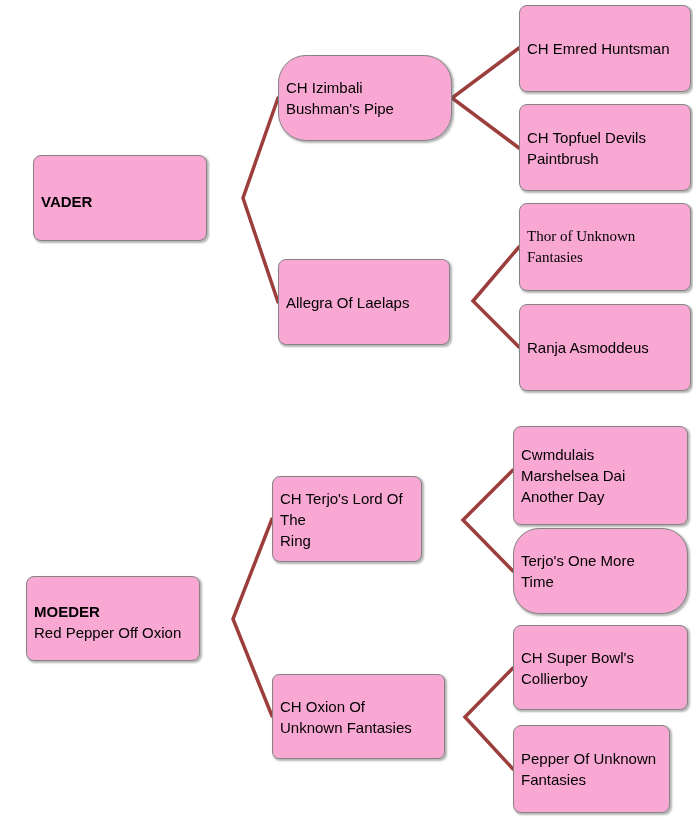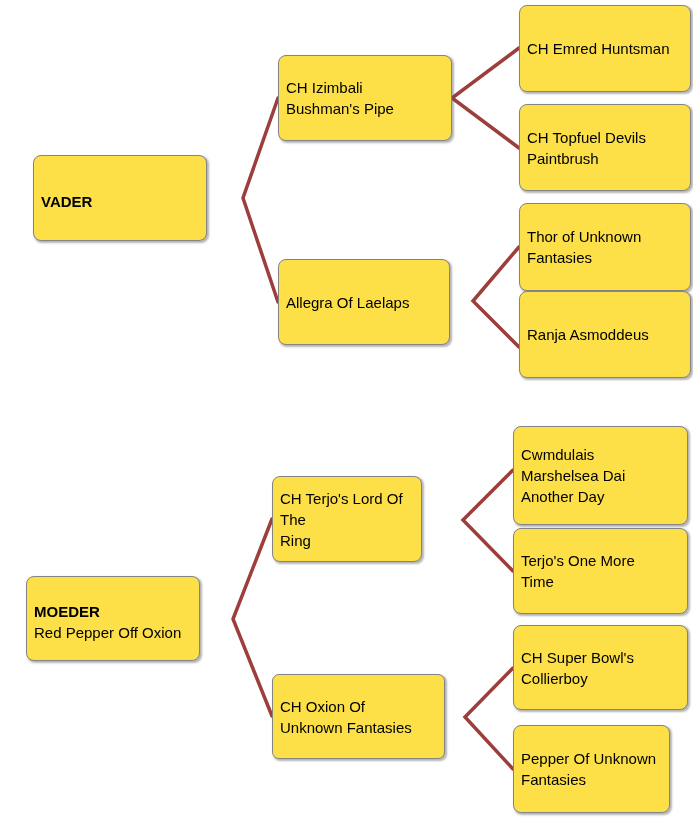--- a/index.html
+++ b/index.html
@@ -25,21 +25,21 @@
   }
   .connectors polyline {
     fill: none;
     stroke-width: 3.5;
     stroke-linecap: round;
     stroke-linejoin: miter;
   }
   .node {
     position: absolute;
     box-sizing: border-box;
-    background: #fde047;
+    background: #f9a8d4;
     border: 1px solid #848484;
     border-radius: 8px;
     box-shadow: 1.5px 1.5px 2px rgba(90,90,90,0.45);
     display: flex;
     flex-direction: column;
     justify-content: center;
     align-items: flex-start;
     padding: 3px 6px 3px 7px;
     color: #000000;
     font-size: 15px;
@@ -48,31 +48,31 @@
   .node .role {
     font-weight: bold;
     white-space: pre-line;
     margin-top: 7px;
   }
   .node .name {
     white-space: pre-line;
   }
   
   .n-vader      { left: 33px;  top: 155px; width: 174px; height: 86px; }
-  .n-izimbali   { left: 278px; top: 55px;  width: 174px; height: 86px; }
+  .n-izimbali   { left: 278px; top: 55px;  width: 174px; height: 86px; border-radius: 28px; }
   .n-allegra    { left: 278px; top: 259px; width: 172px; height: 86px; text-align: right; }
   .n-emred      { left: 519px; top: 5px;   width: 172px; height: 87px; }
   .n-topfuel    { left: 519px; top: 104px; width: 172px; height: 87px; }
-  .n-thor       { left: 519px; top: 203px; width: 172px; height: 88px; }
-  .n-ranja      { left: 519px; top: 291px; width: 172px; height: 87px; }
+  .n-thor       { left: 519px; top: 203px; width: 172px; height: 88px; font-family: Liberation Serif, serif; }
+  .n-ranja      { left: 519px; top: 304px; width: 172px; height: 87px; }
   .n-moeder     { left: 26px;  top: 576px; width: 174px; height: 85px; }
   .n-terjo_lord { left: 272px; top: 476px; width: 150px; height: 86px; }
   .n-oxion      { left: 272px; top: 674px; width: 173px; height: 85px; border-radius: 7px; }
   .n-cwmdulais  { left: 513px; top: 426px; width: 175px; height: 99px; }
-  .n-terjo_one  { left: 513px; top: 528px; width: 175px; height: 86px; }
+  .n-terjo_one  { left: 513px; top: 528px; width: 175px; height: 86px; border-radius: 26px; }
   .n-superbowl  { left: 513px; top: 625px; width: 175px; height: 85px; }
   .n-pepper     { left: 513px; top: 725px; width: 157px; height: 88px; }
 </style>
 </head>
 <body>
 
 <div class="canvas">
 
   <svg class="connectors" viewBox="0 0 693 825" xmlns="http://www.w3.org/2000/svg">
     <polyline points="278,98 243,198 278,302" stroke="#9C3E3C"></polyline>

